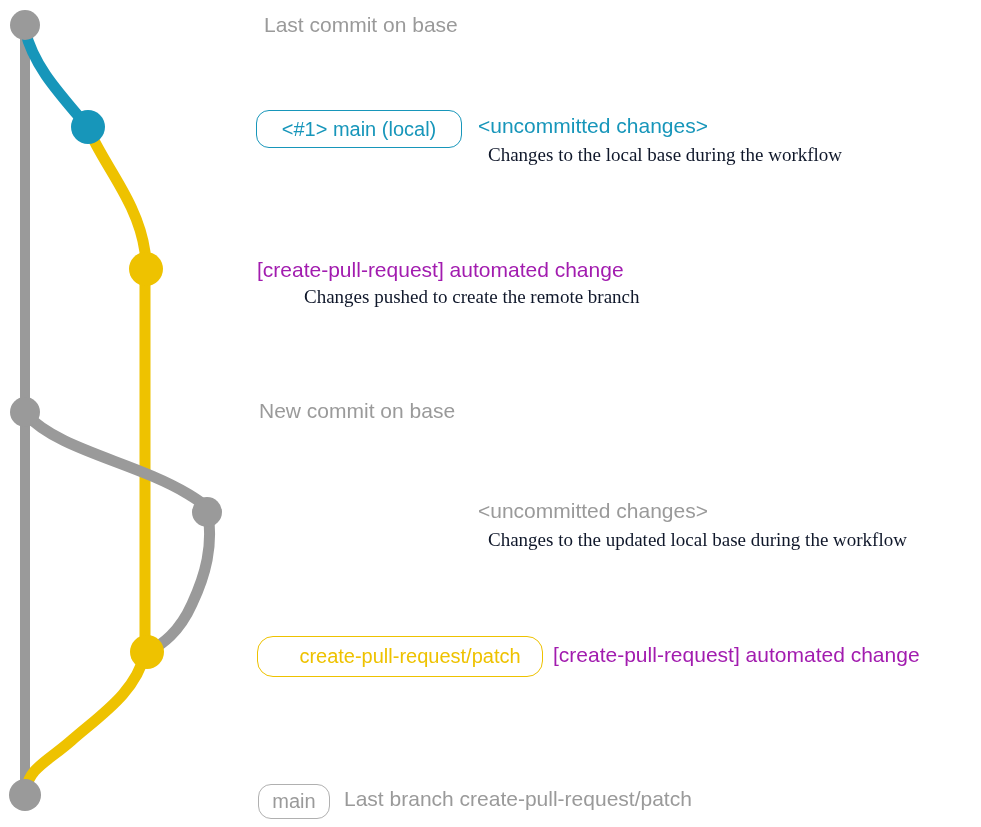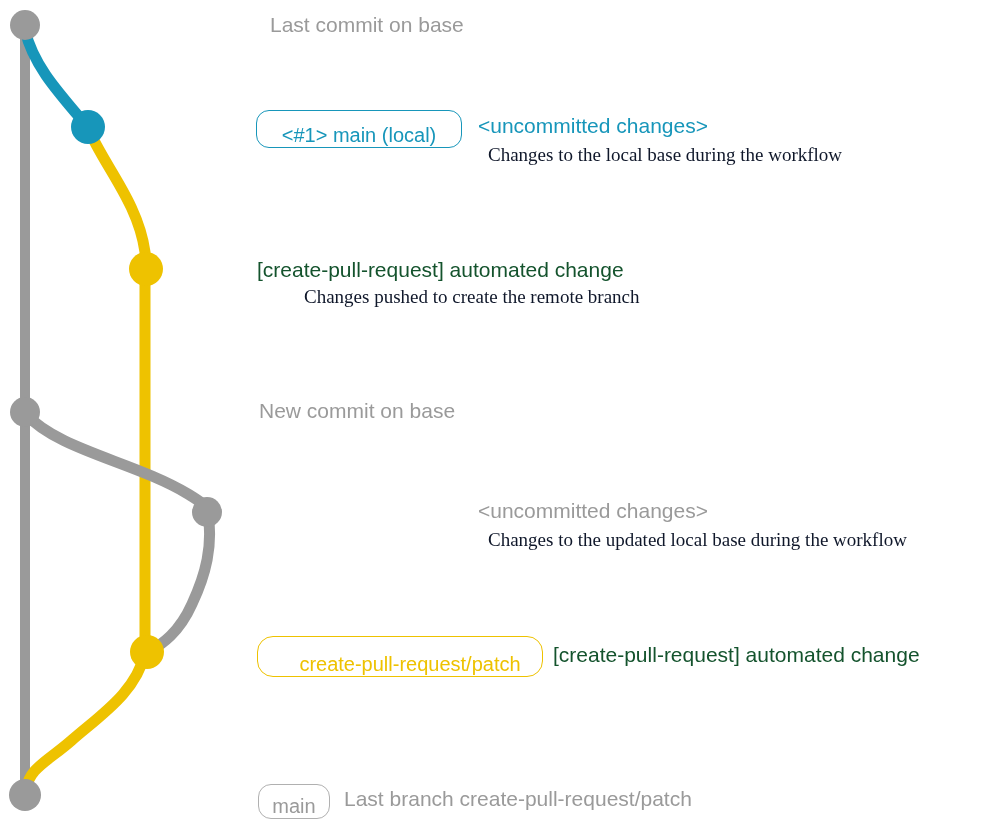--- a/index.html
+++ b/index.html
@@ -20,38 +20,38 @@
     font-size: 21px;
     font-weight: 400;
     line-height: 26px;
   }
   .heading-blue {
     color: #1796ba;
     font-size: 21px;
     line-height: 26px;
   }
   .heading-yellow {
-    color: #14532d;
+    color: #a21caf;
     font-size: 21px;
     line-height: 26px;
   }
   .heading-gray {
     color: #9a9a9a;
     font-size: 21px;
     line-height: 26px;
   }
   .note-serif {
     font-family: "Liberation Serif", serif;
     color: #0f172a;
     font-size: 19px;
     line-height: 24px;
   }
   .badge {
     display: flex;
-    align-items: flex-end;
+    align-items: center;
     justify-content: center;
     border-radius: 13px;
     background: #ffffff;
     box-sizing: border-box;
     font-size: 20px;
   }
   .badge-blue  { border: 1.5px solid #1796ba; color: #1796ba; }
   .badge-gray  { border: 1.5px solid #b0b0b0; color: #9a9a9a; }
   .badge-yellow{ border: 1.5px solid #eec200; color: #eec200; border-radius: 16px; }
 </style>
@@ -76,21 +76,21 @@
 
     <circle cx="25" cy="25" r="15" fill="#9a9a9a"></circle>
     <circle cx="88" cy="127" r="17" fill="#1796ba"></circle>
     <circle cx="146" cy="269" r="17" fill="#eec200"></circle>
     <circle cx="25" cy="412" r="15" fill="#9a9a9a"></circle>
     <circle cx="207" cy="512" r="15" fill="#9a9a9a"></circle>
     <circle cx="147" cy="652" r="17" fill="#eec200"></circle>
     <circle cx="25" cy="795" r="16" fill="#9a9a9a"></circle>
   </svg>
 
-  <div class="abs title-gray" style="left:270px; top:12px;">Last commit on base</div>
+  <div class="abs title-gray" style="left:264px; top:12px;">Last commit on base</div>
 
   <div class="abs badge badge-blue" style="left:256px; top:110px; width:206px; height:38px;">
     <span>&lt;#1&gt; main (local)</span>
   </div>
   <div class="abs heading-blue" style="left:478px; top:113px;">&lt;uncommitted changes&gt;</div>
   <div class="abs note-serif" style="left:488px; top:143px;">Changes to the local base during the workflow</div>
 
   <div class="abs heading-yellow" style="left:257px; top:257px;">[create-pull-request] automated change</div>
   <div class="abs note-serif" style="left:272px; top:285px;margin-left:32px;">Changes pushed to create the remote branch</div>
 

